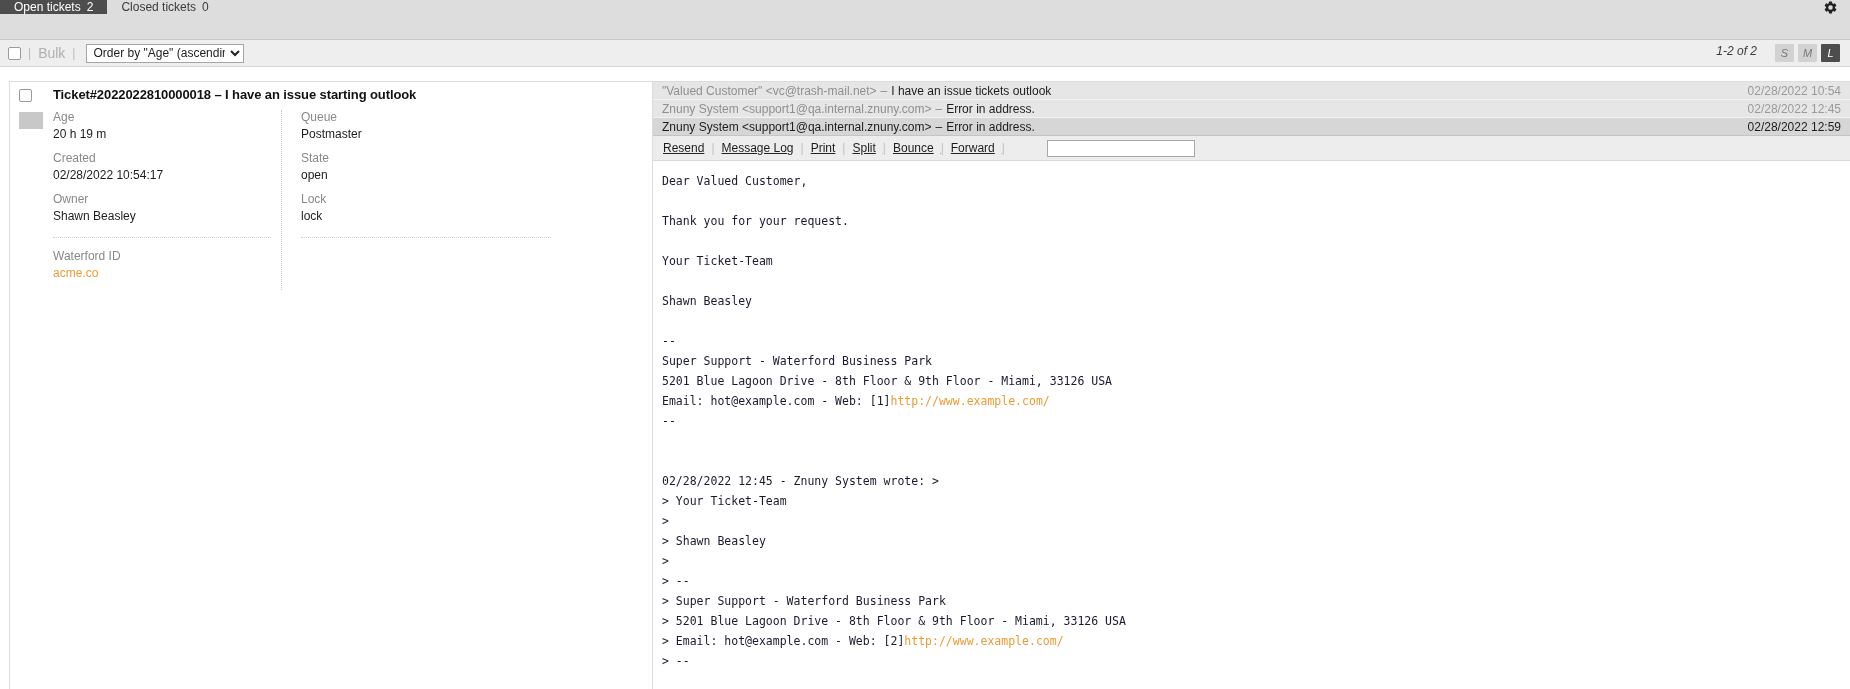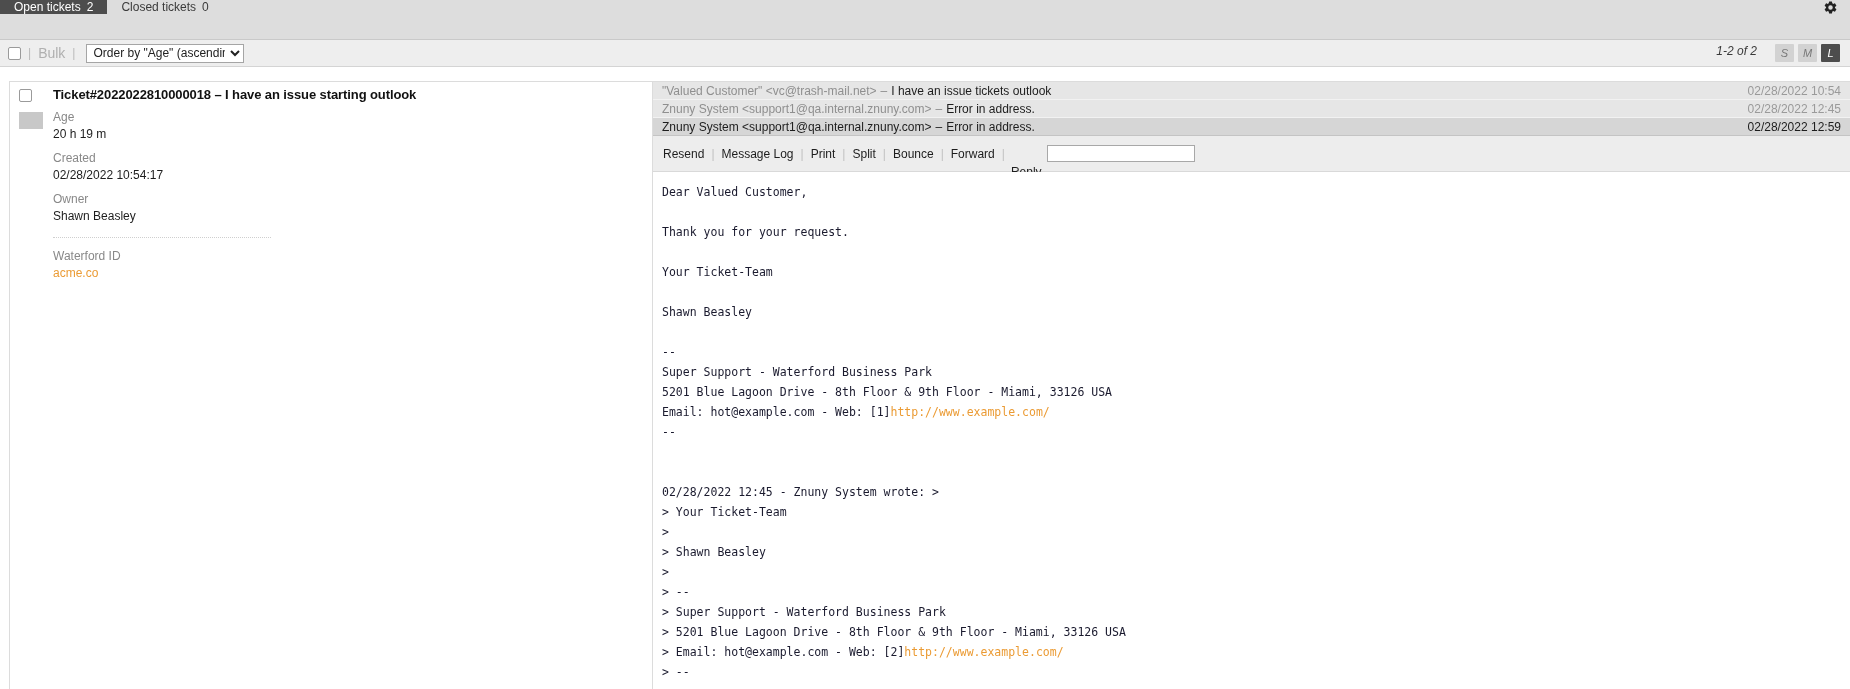--- a/index.html
+++ b/index.html
@@ -239,27 +239,28 @@
   .a-subject { color: #1d1d1d; }
   .a-time {
     margin-left: auto;
     color: #9a9a9a;
     padding-left: 20px;
   }
   .article-row.selected .a-time { color: #1d1d1d; }
 
   
   .actionbar {
-    height: 36px;
+    height: 25px;
     background: #ededed;
     border-bottom: 1px solid #d9d9d9;
     display: flex;
     align-items: center;
     padding: 0 0 0 9px;
     font-size: 12px;
+    text-decoration: underline;
   }
   .action {
     color: #1d1d1d;
     cursor: pointer;
     padding: 0 1px;
   }
   .action-sep {
     color: #c2c2c2;
     margin: 0 6px;
     user-select: none;
@@ -354,20 +355,38 @@
           <div class="fieldgroup divider">
             <div class="flabel">Owner</div>
             <div class="fvalue">Shawn Beasley</div>
           </div>
           <div class="fieldgroup">
             <div class="flabel">Waterford ID</div>
             <div class="fvalue link">acme.co</div>
           </div>
         </div>
 
+        <div class="col right">
+          <div class="fieldgroup">
+            <div class="flabel">Queue</div>
+            <div class="fvalue">Postmaster</div>
+          </div>
+          <div class="fieldgroup">
+            <div class="flabel">State</div>
+            <div class="fvalue">open</div>
+          </div>
+          <div class="fieldgroup divider">
+            <div class="flabel">Lock</div>
+            <div class="fvalue">lock</div>
+          </div>
+          <div class="fieldgroup">
+            <div class="flabel">&nbsp;</div>
+            <div class="fvalue empty"></div>
+          </div>
+        </div>
       </div>
     </div>
 
     <div class="articlepane">
 
       <div class="article-list">
         <div class="article-row">
           <span class="a-from">"Valued Customer" &lt;vc@trash-mail.net&gt;</span>
           <span class="a-dash">–</span>
           <span class="a-subject">I have an issue tickets outlook</span>

